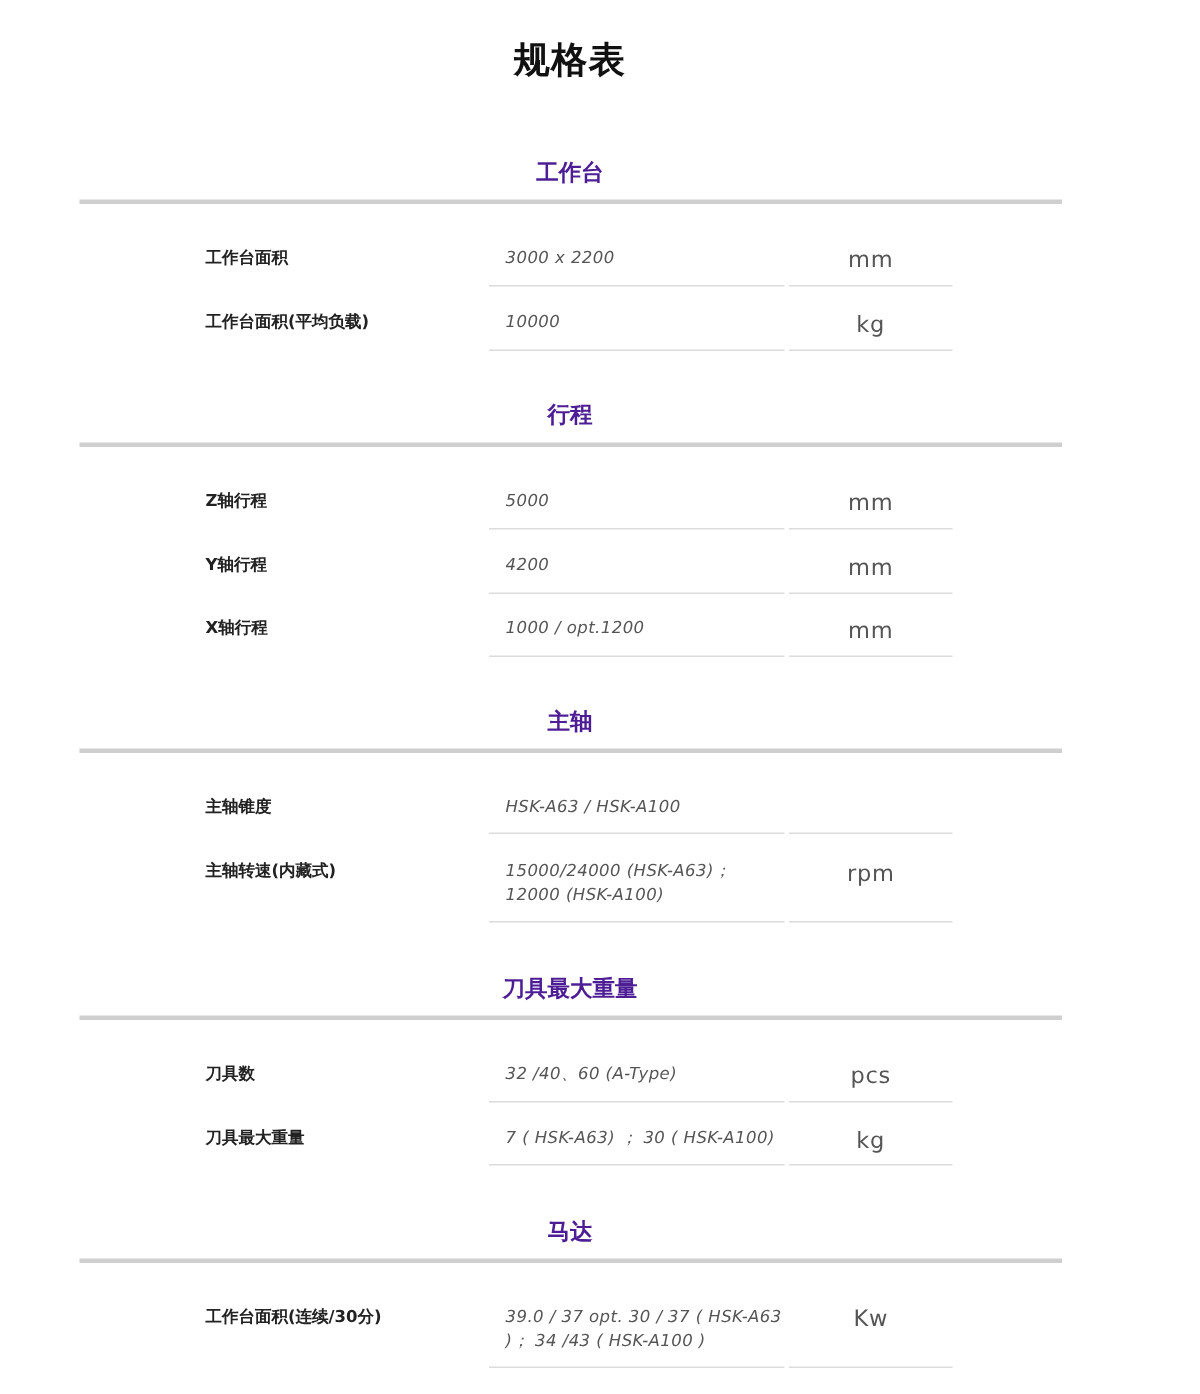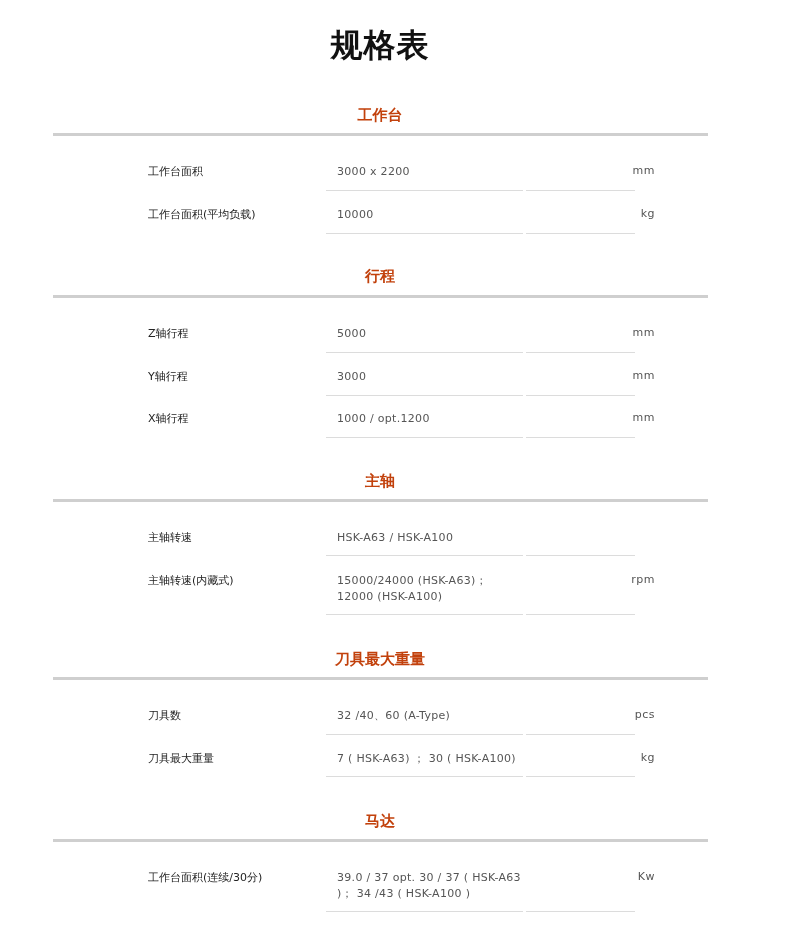--- a/index.html
+++ b/index.html
@@ -1,31 +1,31 @@
 <!DOCTYPE html>
 <html><head>
 <meta charset="utf-8">
 <style>
   html, body { margin: 0; padding: 0; background: #ffffff; }
   body { width: 800px; height: 929px; position: relative; overflow: hidden;
          font-family: "DejaVu Sans", "Liberation Sans", sans-serif; color: #222; }
   .page-title { position: absolute; left: 0; width: 760px; top: 24px; text-align: center;
-                font-size: 32px; font-weight: bold; color: #111; letter-spacing: 1px; }
+                font-size: 24px; font-weight: bold; color: #111; letter-spacing: 1px; }
   .section { position: absolute; left: 0; width: 800px; }
   .section-title { position: absolute; left: 0; width: 760px; text-align: center;
-                   font-size: 15px; font-weight: bold; color: #c2410c; top: 0; }
+                   font-size: 15px; font-weight: bold; color: #4c1d95; top: 0; }
   .section-divider { position: absolute; left: 53px; width: 655px; height: 3px;
                      background: #cfcfcf; top: 25px; }
   .spec-row { position: absolute; left: 0; width: 800px; }
-  .spec-label { position: absolute; left: 148px; top: 0; font-size: 11px; font-weight: normal;
+  .spec-label { position: absolute; left: 137px; top: 0; font-size: 11px; font-weight: bold;
                 color: #222; white-space: nowrap; }
   .spec-value { position: absolute; left: 337px; top: 0; width: 185px; font-size: 11px;
-                color: #555; line-height: 16px; letter-spacing: 0.3px; }
-  .spec-unit { position: absolute; left: 546px; width: 109px; top: 0; text-align: right;
-               font-size: 11px; color: #555; letter-spacing: 0.5px; }
+                color: #555; line-height: 16px; letter-spacing: 0.3px; font-style: italic; }
+  .spec-unit { position: absolute; left: 526px; width: 109px; top: 0; text-align: center;
+               font-size: 15px; color: #555; letter-spacing: 0.5px; }
   .line-value { position: absolute; left: 326px; width: 197px; height: 1px; background: #dcdcdc; }
   .line-unit { position: absolute; left: 526px; width: 109px; height: 1px; background: #dcdcdc; }
 </style>
 </head>
 <body>
 
 <div class="page-title">规格表</div>
 
 <div class="section" style="top:106px;">
   <div class="section-title">工作台</div>
@@ -52,39 +52,39 @@
 </div>
 <div class="spec-row" style="top:326px;">
   <span class="spec-label">Z轴行程</span>
   <span class="spec-value">5000</span>
   <span class="spec-unit">mm</span>
   <div class="line-value" style="top:26px;"></div>
   <div class="line-unit" style="top:26px;"></div>
 </div>
 <div class="spec-row" style="top:369px;">
   <span class="spec-label">Y轴行程</span>
-  <span class="spec-value">3000</span>
+  <span class="spec-value">4200</span>
   <span class="spec-unit">mm</span>
   <div class="line-value" style="top:26px;"></div>
   <div class="line-unit" style="top:26px;"></div>
 </div>
 <div class="spec-row" style="top:411px;">
   <span class="spec-label">X轴行程</span>
   <span class="spec-value">1000 / opt.1200</span>
   <span class="spec-unit">mm</span>
   <div class="line-value" style="top:26px;"></div>
   <div class="line-unit" style="top:26px;"></div>
 </div>
 
 <div class="section" style="top:472px;">
   <div class="section-title">主轴</div>
   <div class="section-divider" style="top:27px;"></div>
 </div>
 <div class="spec-row" style="top:530px;">
-  <span class="spec-label">主轴转速</span>
+  <span class="spec-label">主轴锥度</span>
   <span class="spec-value">HSK-A63 / HSK-A100</span>
   <span class="spec-unit"></span>
   <div class="line-value" style="top:25px;"></div>
   <div class="line-unit" style="top:25px;"></div>
 </div>
 <div class="spec-row" style="top:573px;">
   <span class="spec-label">主轴转速(内藏式)</span>
   <span class="spec-value">15000/24000 (HSK-A63)； 12000 (HSK-A100)</span>
   <span class="spec-unit">rpm</span>
   <div class="line-value" style="top:41px;"></div>

